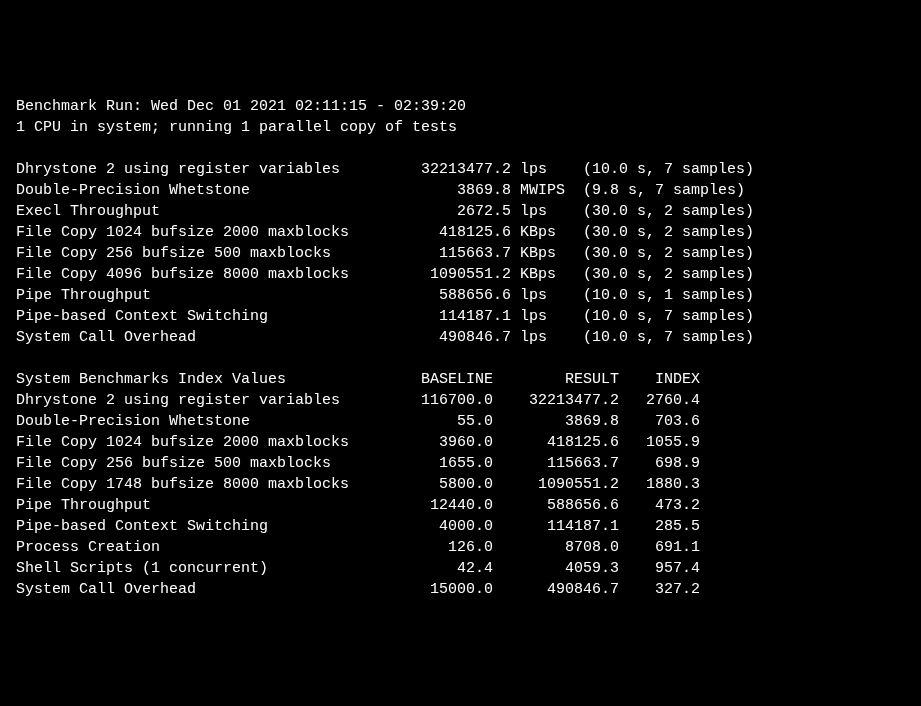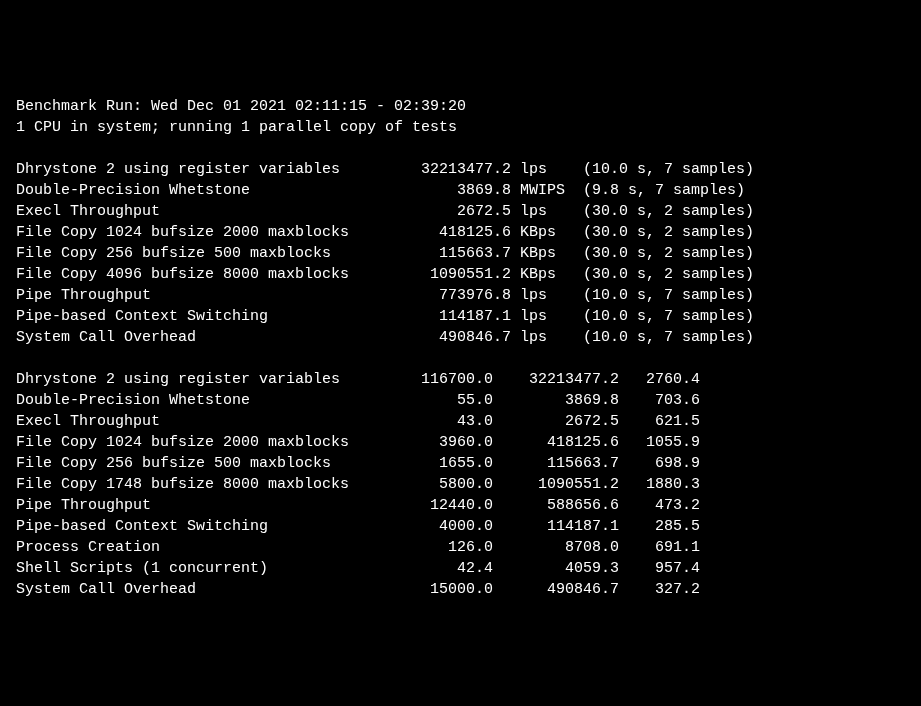--- a/index.html
+++ b/index.html
@@ -23,27 +23,27 @@
 
 <div id="out"><span class="row">Benchmark Run: Wed Dec 01 2021 02:11:15 - 02:39:20
 </span><span class="row">1 CPU in system; running 1 parallel copy of tests
 </span><span class="row">
 </span><span class="row">Dhrystone 2 using register variables         32213477.2 lps    (10.0 s, 7 samples)
 </span><span class="row">Double-Precision Whetstone                       3869.8 MWIPS  (9.8 s, 7 samples)
 </span><span class="row">Execl Throughput                                 2672.5 lps    (30.0 s, 2 samples)
 </span><span class="row">File Copy 1024 bufsize 2000 maxblocks          418125.6 KBps   (30.0 s, 2 samples)
 </span><span class="row">File Copy 256 bufsize 500 maxblocks            115663.7 KBps   (30.0 s, 2 samples)
 </span><span class="row">File Copy 4096 bufsize 8000 maxblocks         1090551.2 KBps   (30.0 s, 2 samples)
-</span><span class="row">Pipe Throughput                                773976.8 lps    (10.0 s, 7 samples)
+</span><span class="row">Pipe Throughput                                588656.6 lps    (10.0 s, 1 samples)
 </span><span class="row">Pipe-based Context Switching                   114187.1 lps    (10.0 s, 7 samples)
 </span><span class="row">System Call Overhead                           490846.7 lps    (10.0 s, 7 samples)
 </span><span class="row">
+</span><span class="row">System Benchmarks Index Values               BASELINE        RESULT    INDEX
 </span><span class="row">Dhrystone 2 using register variables         116700.0    32213477.2   2760.4
 </span><span class="row">Double-Precision Whetstone                       55.0        3869.8    703.6
-</span><span class="row">Execl Throughput                                 43.0        2672.5    621.5
 </span><span class="row">File Copy 1024 bufsize 2000 maxblocks          3960.0      418125.6   1055.9
 </span><span class="row">File Copy 256 bufsize 500 maxblocks            1655.0      115663.7    698.9
 </span><span class="row">File Copy 1748 bufsize 8000 maxblocks          5800.0     1090551.2   1880.3
 </span><span class="row">Pipe Throughput                               12440.0      588656.6    473.2
 </span><span class="row">Pipe-based Context Switching                   4000.0      114187.1    285.5
 </span><span class="row">Process Creation                                126.0        8708.0    691.1
 </span><span class="row">Shell Scripts (1 concurrent)                     42.4        4059.3    957.4
 </span><span class="row">System Call Overhead                          15000.0      490846.7    327.2
 </span></div>
 

